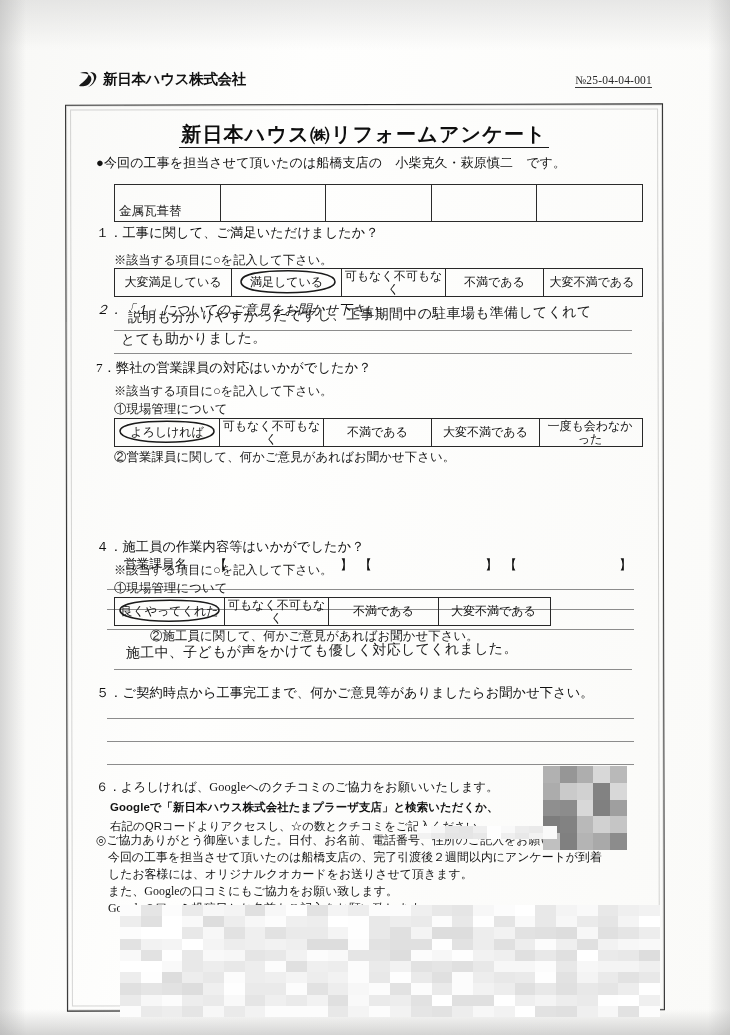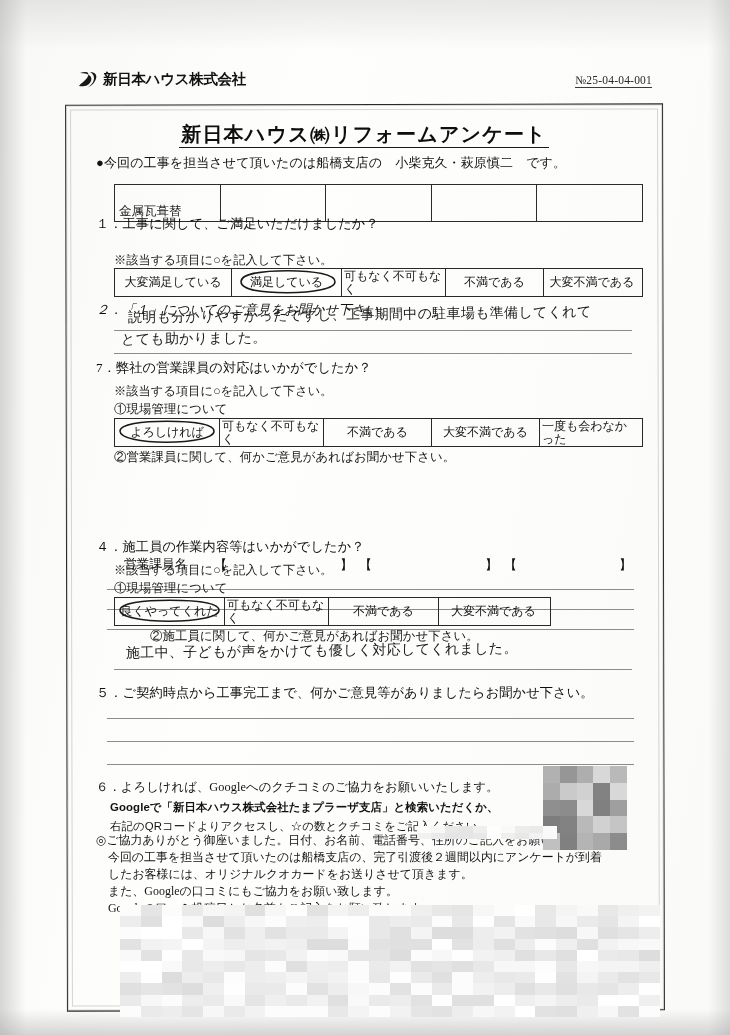--- a/index.html
+++ b/index.html
@@ -186,20 +186,21 @@
     height: 27px;
     background: transparent;
   }
   .opt-cell {
     border-right: 1.1px solid #2a2a2a;
     display: flex;
     align-items: center;
     justify-content: center;
     font-size: 12.1px;
     color: #161616;
+    text-align: center;
     line-height: 1.05;
     padding: 0 2px;
     position: relative;
     box-sizing: border-box;
     letter-spacing: -0.1px;
   }
   .opt-cell:last-child { border-right: none; }
   .opt-cell.wrap { line-height: 1.0; }
 
   
@@ -335,21 +336,21 @@
         <span class="wt-hand"></span>
       </div>
       <div class="wt-cell">
         <span class="wt-hand"></span>
       </div>
       <div class="wt-cell">
         <span class="wt-hand"></span>
       </div>
     </div>
 
-    <div class="q-line" style="left:30px; top:111px;">１．工事に関して、ご満足いただけましたか？</div>
+    <div class="q-line" style="left:30px; top:120px;">１．工事に関して、ご満足いただけましたか？</div>
     <div class="q-note" style="left:48px; top:148px;">※該当する項目に○を記入して下さい。</div>
 
     <div class="opt-table" style="left:48px; top:164px; width:527px;">
       <div class="opt-cell" style="width:117px;">
         <span>大変満足している</span>
       </div>
       <div class="opt-cell" style="width:110px;">
         <span>満足している</span>
         <span class="circle-mark">
           <svg width="112" height="26" viewBox="0 0 112 26">

